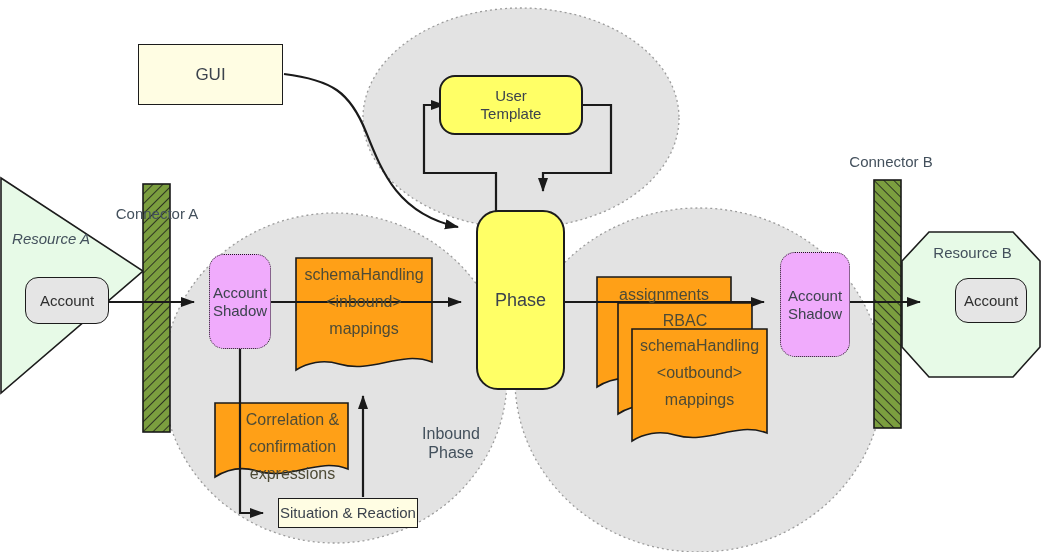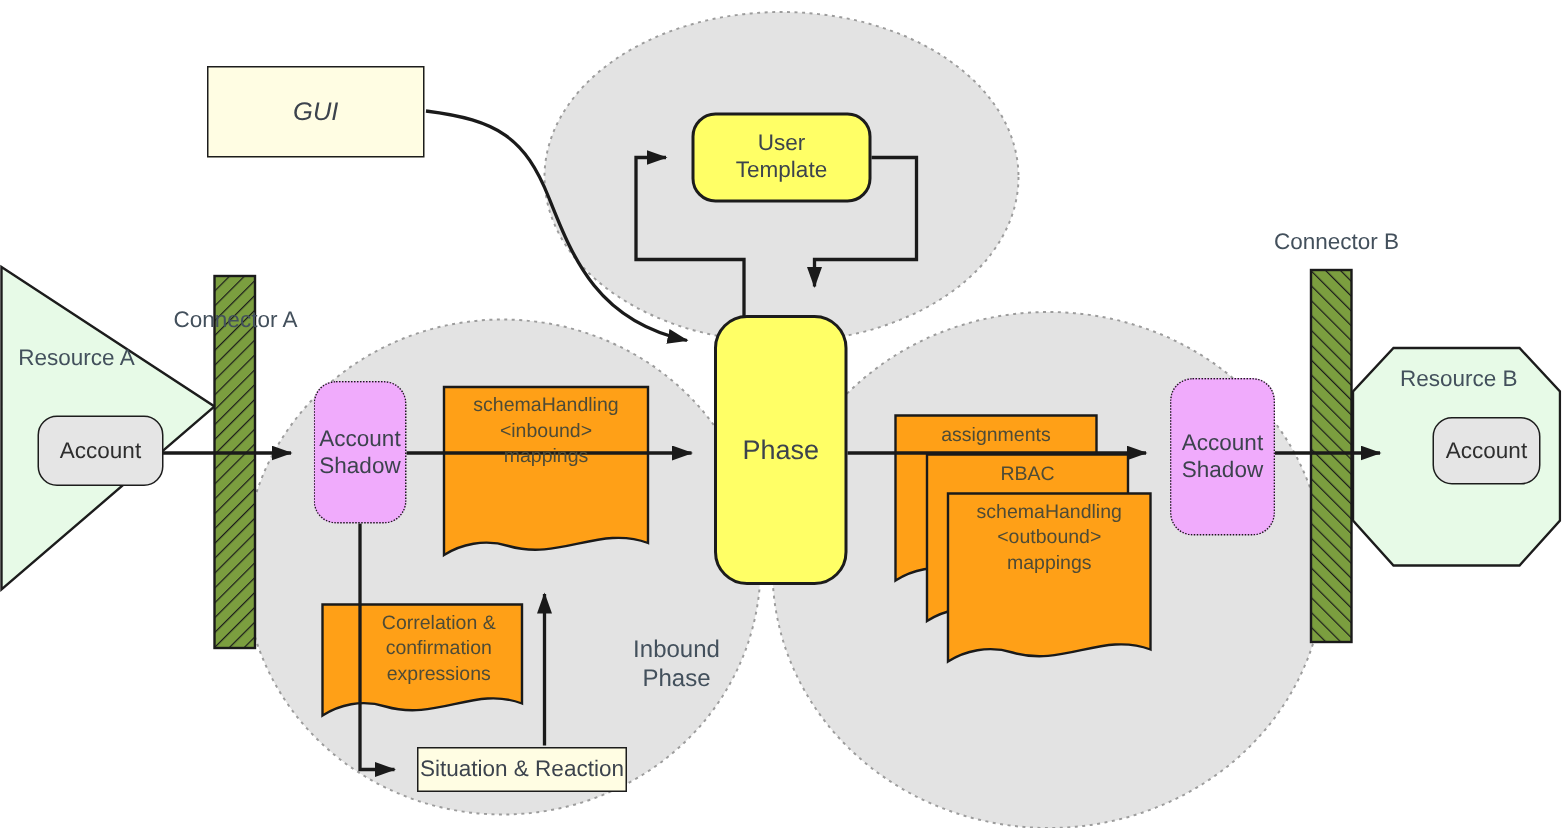--- a/index.html
+++ b/index.html
@@ -13,25 +13,25 @@
   .node{
     position:absolute;display:flex;align-items:center;justify-content:center;
     text-align:center;font-size:15px;line-height:18px;color:#3c434d;box-sizing:border-box;
     white-space:pre-line;
   }
   .box-cream{background:#fffde3;border:1.6px solid #1c1c1c;}
   .box-yellow{background:#ffff66;border:2px solid #1c1c1c;border-radius:16px;}
   .box-shadow{background:#f0abfc;border:1.8px dotted #1c1c1c;border-radius:15px;}
   .box-green{background:#e5e5e5;border:1.6px solid #1c1c1c;border-radius:13px;color:#2e2e2e;margin-left:16px;}
   .doc-text{
-    position:absolute;text-align:center;font-size:13px;line-height:17px;
+    position:absolute;text-align:center;font-size:16px;line-height:27px;
     color:#4e4b36;white-space:pre-line;
   }
   .user-label{font-size:18px;}
-  .gui-label{font-size:17px;font-style:italic;}
+  .gui-label{font-size:17px;}
 </style>
 </head>
 <body>
 
 <div id="canvas">
 
   <svg width="1041" height="552" viewBox="0 0 1041 552">
     <defs>
       <marker id="arr" markerUnits="userSpaceOnUse" markerWidth="15" markerHeight="11" refX="13" refY="5" orient="auto">
         <path d="M0,0 L14,5 L0,10 Z" fill="#1a1a1a"></path>
@@ -78,32 +78,32 @@
 
       <path d="M581,105 H611 V173 H543 V191" marker-end="url(#arr)"></path>
 
       <path d="M284,74 C332,80 350,92 366,132 C382,172 398,214 458,227" marker-end="url(#arr)"></path>
     </g>
   </svg>
 
   <div class="lbl" style="left:411px;top:424px;width:80px;">Inbound Phase</div>
   <div class="lbl small-lbl" style="left:97px;top:172px;width:120px;margin-top:32px;">Connector A</div>
   <div class="lbl small-lbl" style="left:831px;top:152px;width:120px;">Connector B</div>
-  <div class="lbl small-lbl" style="left:8px;top:229px;width:86px;">Resource A</div>
+  <div class="lbl small-lbl" style="left:8px;top:229px;width:86px;font-style:italic;">Resource A</div>
   <div class="lbl small-lbl" style="left:925px;top:243px;width:95px;">Resource B</div>
 
   <div class="node box-cream gui-label" style="left:138px;top:44px;width:145px;height:61px;">GUI</div>
 
   <div class="node box-green" style="left:9px;top:277px;width:84px;height:47px;">Account</div>
 
   <div class="node box-shadow" style="left:209px;top:254px;width:62px;height:95px;">Account Shadow</div>
 
   <div class="node box-yellow user-label" style="left:476px;top:210px;width:89px;height:180px;border-radius:22px;">Phase</div>
 
-  <div class="node box-yellow" style="left:461px;top:75px;width:120px;height:60px;">
+  <div class="node box-yellow" style="left:439px;top:75px;width:144px;height:60px;">
     <span style="width:72px;">User Template</span>
   </div>
 
   <div class="node box-cream" style="left:278px;top:498px;width:140px;height:30px;">Situation &amp; Reaction</div>
 
   <div class="node box-shadow" style="left:780px;top:252px;width:70px;height:105px;">Account Shadow</div>
 
   <div class="node box-green" style="left:939px;top:278px;width:72px;height:45px;">Account</div>
 
   <div class="doc-text" style="left:298px;top:261px;width:132px;">schemaHandling

